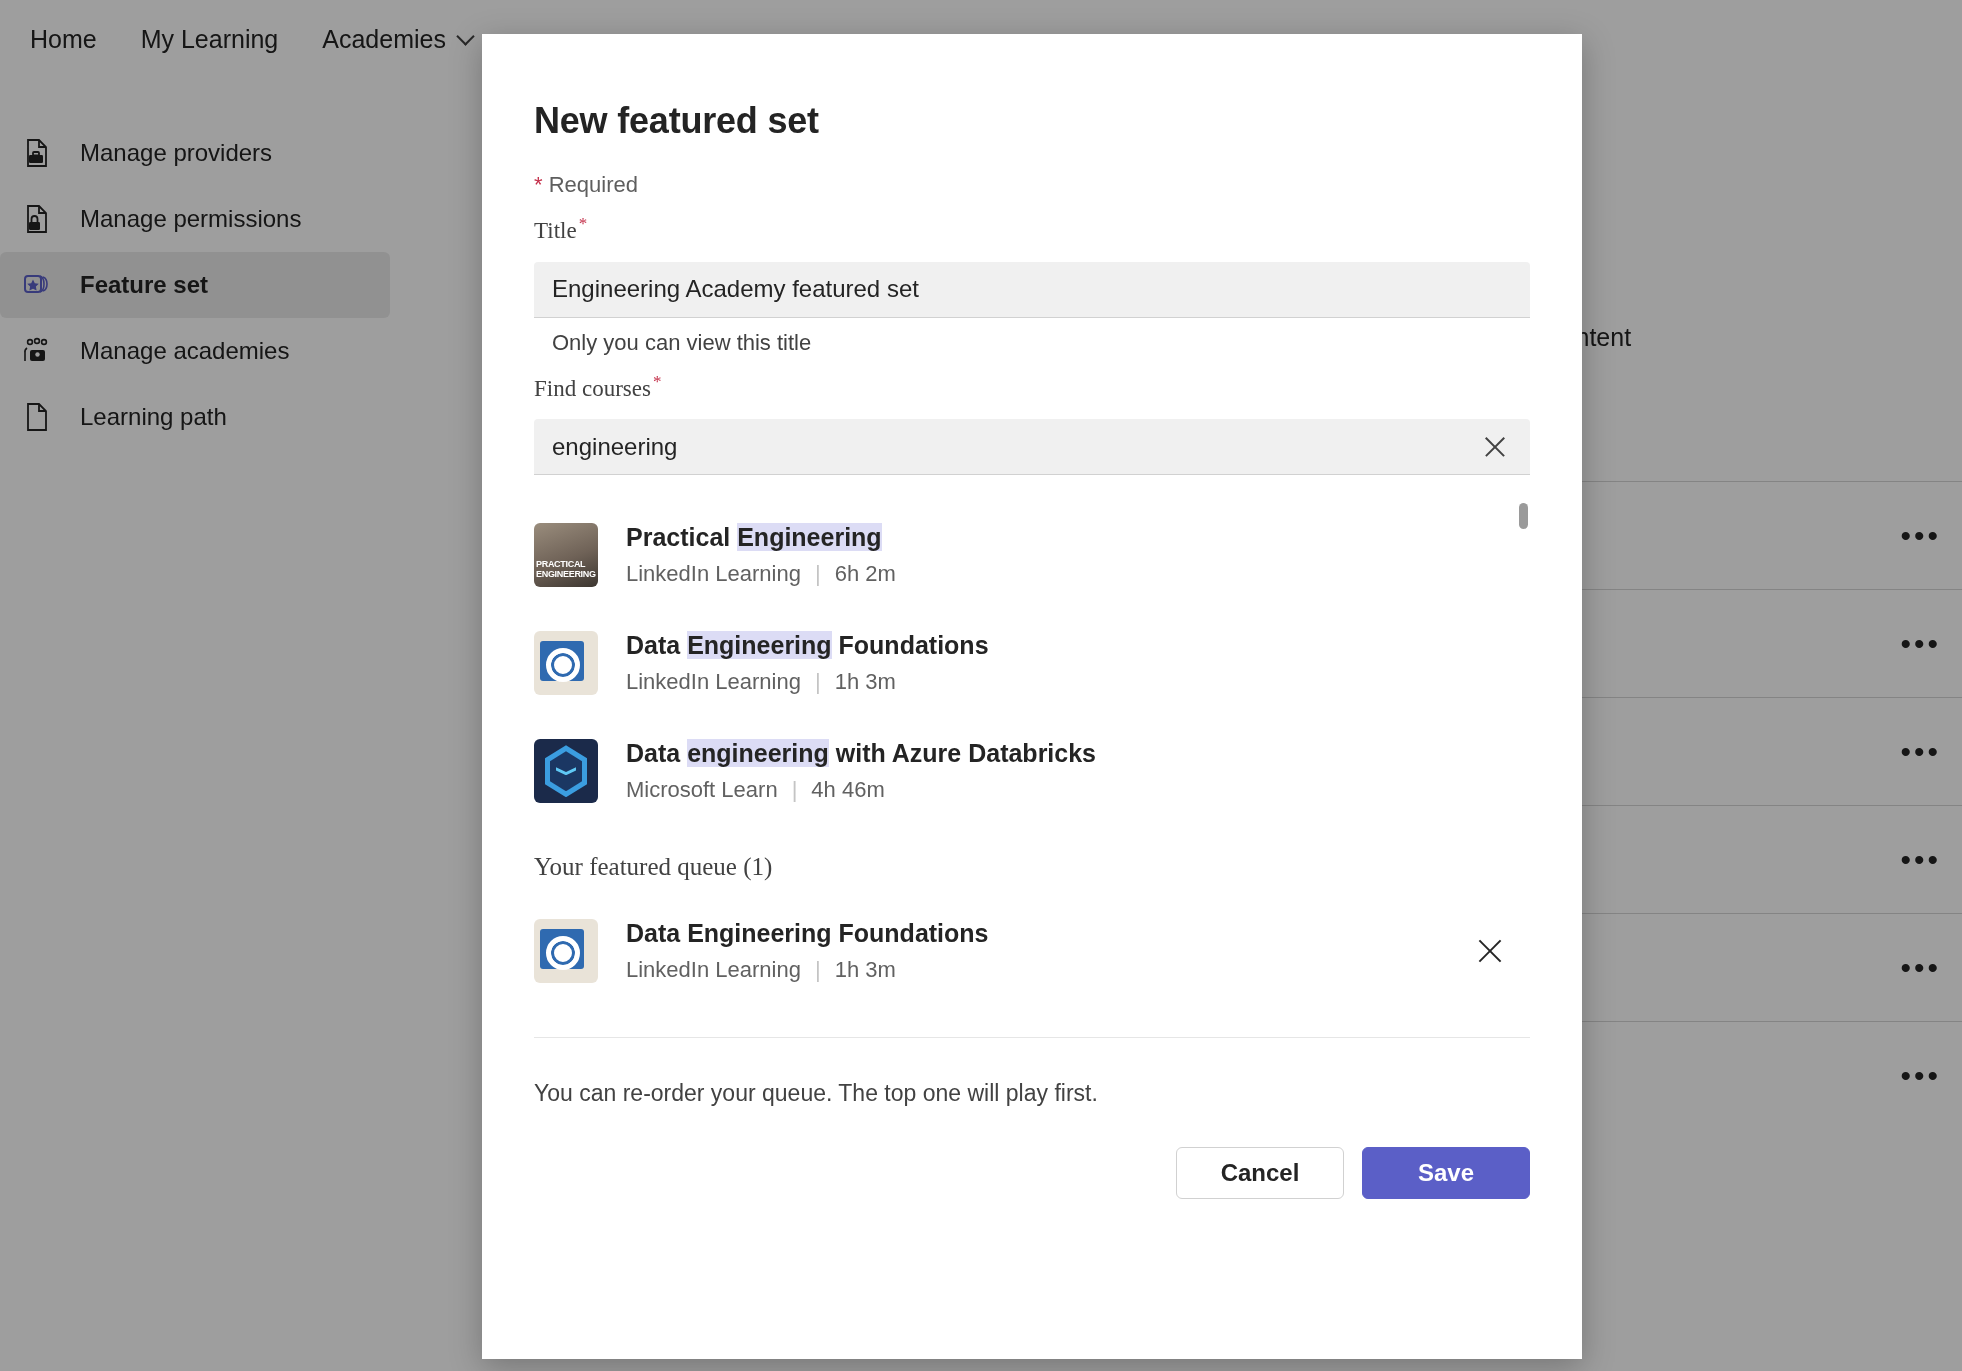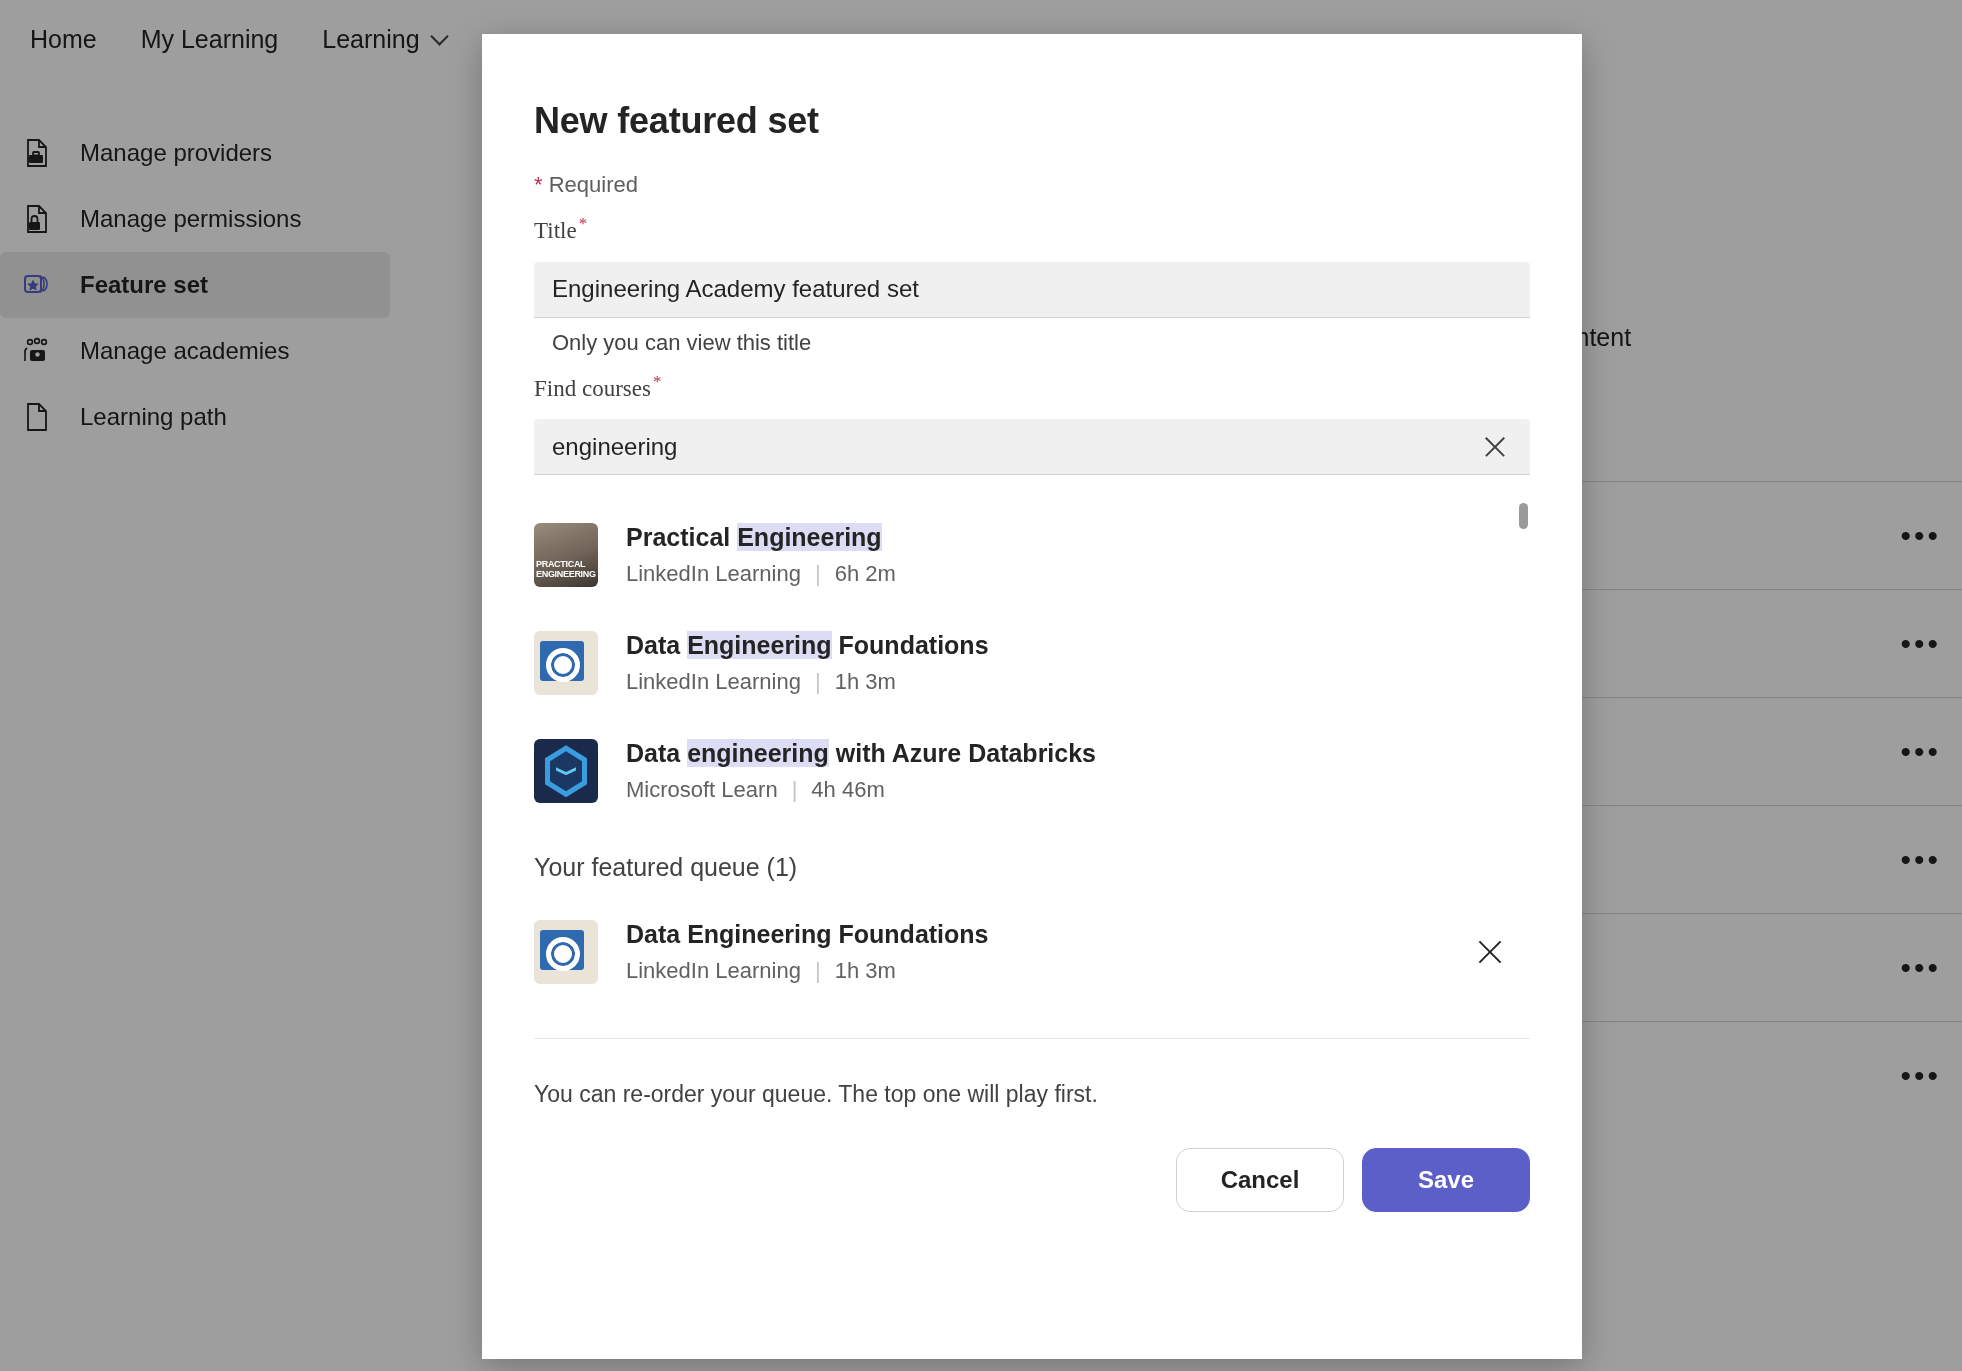--- a/index.html
+++ b/index.html
@@ -317,20 +317,21 @@
   }
   .sep {
     color: #c4c4c4;
     font-size: 22px;
   }
 
   .queue-head {
     margin-top: 28px;
     font-size: 25px;
     color: #424242;
+    font-family: Liberation Serif, serif;
   }
   .queue-row {
     display: flex;
     align-items: center;
     gap: 28px;
     height: 112px;
     margin-top: 14px;
     padding-right: 22px;
   }
   .remove-x {
@@ -362,23 +363,23 @@
     font-size: 23px;
     color: #424242;
   }
   .btn-row {
     margin-top: 40px;
     display: flex;
     justify-content: flex-end;
     gap: 18px;
   }
   .btn {
-    height: 64px;
+    height: 52px;
     min-width: 168px;
-    border-radius: 14px;
+    border-radius: 6px;
     font-size: 24px;
     font-weight: 600;
     display: flex;
     align-items: center;
     justify-content: center;
     box-sizing: border-box;
     cursor: pointer;
   }
   .btn-secondary {
     background: #ffffff;
@@ -435,21 +436,21 @@
 <div id="bg-page">
 
   <div class="topnav">
     <div class="topnav-item">
       <span>Home</span>
     </div>
     <div class="topnav-item">
       <span>My Learning</span>
     </div>
     <div class="topnav-item">
-      <span>Learning</span>
+      <span>Academies</span>
       <span class="chev"></span>
     </div>
   </div>
 
   <div class="sidebar">
 
     <div class="side-item">
       <span class="side-ico">
         <svg width="32" height="32" viewBox="0 0 32 32">
           <path d="M7 3h11l7 7v19H7z" fill="none" stroke="#242424" stroke-width="1.8"></path>

